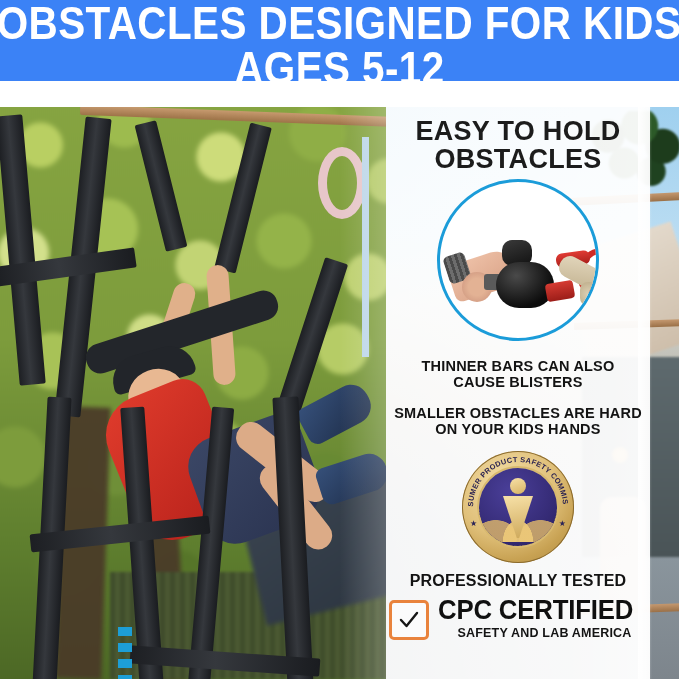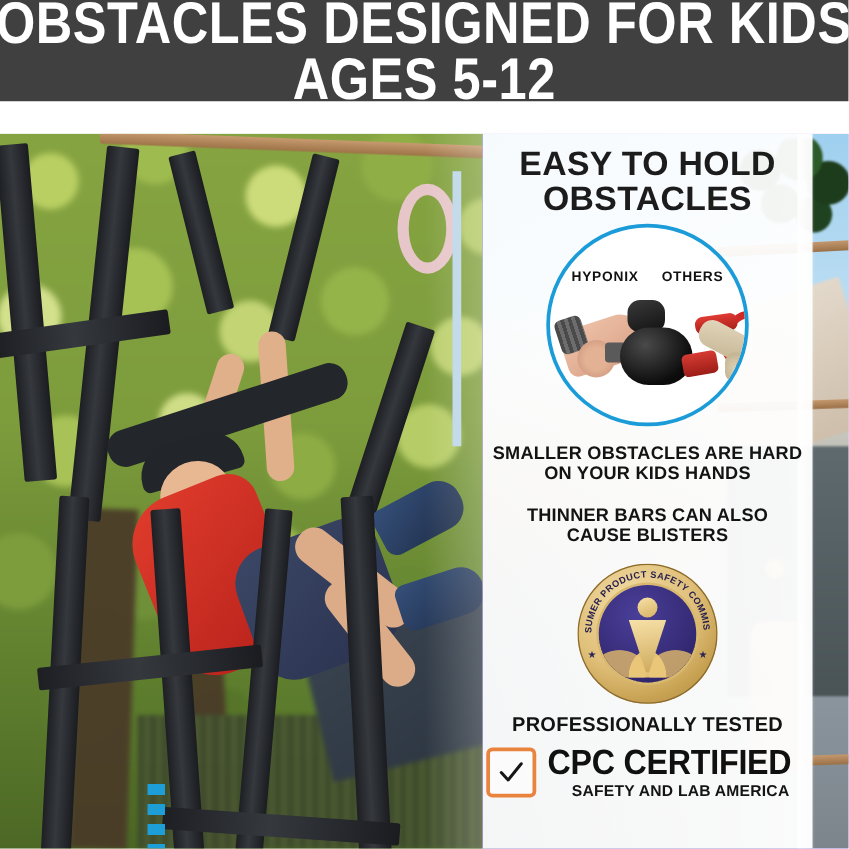--- a/index.html
+++ b/index.html
@@ -17,25 +17,24 @@
     overflow: hidden;
     background: #ffffff;
   }
 
   
   .banner {
     position: absolute;
     left: 0; top: 0;
     width: 679px;
     height: 81px;
-    background: #404040;
+    background: #3b82f6;
     display: flex;
     flex-direction: column;
     align-items: center;
-    justify-content: center;
     overflow: hidden;
   }
   .banner-line {
     color: #ffffff;
     font-family: "Liberation Sans Narrow", "Liberation Sans", sans-serif;
     font-weight: bold;
     font-size: 44px;
     line-height: 0.98;
     letter-spacing: 0.5px;
     text-align: center;
@@ -238,21 +237,21 @@
     pointer-events: none;
   }
 
   
   .panel-right {
     position: absolute;
     left: 386px; top: 0;
     width: 293px;
     height: 572px;
     overflow: hidden;
-    background: #8b5cf6;
+    background: #a3a3a3;
   }
   .panel-bg {
     position: absolute; inset: 0;
     background:
       linear-gradient(180deg, #9fd0ef 0%, #b9dcf2 22%, #cfd6d2 34%, #b9b1a4 52%, #8e9aa2 72%, #7d858c 100%);
   }
   .bg-tree {
     position: absolute;
     left: 198px; top: 4px;
     width: 96px; height: 84px;
@@ -515,21 +514,21 @@
     color: #131313;
     font-weight: bold;
     font-size: 16px;
     line-height: 1.1;
     letter-spacing: 0.2px;
     margin-top: 9px;
   }
 
   .cpc-row {
     display: flex;
-    align-items: center;
+    align-items: flex-end;
     justify-content: center;
     gap: 9px;
     margin-top: 6px;
     padding-left: 4px;
   }
   .checkbox {
     width: 34px; height: 34px;
     border: 3px solid #e9833d;
     border-radius: 5px;
     background: rgba(255,255,255,0.6);
@@ -620,41 +619,37 @@
       <div class="bg-person"></div>
       <div class="bg-beam b3"></div>
       <div class="panel-wash"></div>
       <div class="panel-wash-fade"></div>
 
       <div class="panel-content">
 
         <h2 class="panel-heading">EASY TO HOLD OBSTACLES</h2>
 
         <div class="circle-wrap">
-          <div class="circle-labels">
-            <span class="circle-label">HYPONIX</span>
-            <span class="circle-label">OTHERS</span>
-          </div>
           <div class="grips">
             <div class="grip wood-big"></div>
             <div class="grip wood-cap"></div>
             <div class="grip wood-end"></div>
             <div class="grip black-small"></div>
             <div class="grip black-link"></div>
             <div class="grip black-big"></div>
             <div class="grip red-hook"></div>
             <div class="grip red-top"></div>
             <div class="grip tan-bar"></div>
             <div class="grip red-low"></div>
             <div class="grip tan-end"></div>
           </div>
         </div>
 
+        <div class="claim-block second">THINNER BARS CAN ALSO CAUSE BLISTERS</div>
         <div class="claim-block first">SMALLER OBSTACLES ARE HARD ON YOUR KIDS HANDS</div>
-        <div class="claim-block second">THINNER BARS CAN ALSO CAUSE BLISTERS</div>
 
         <div class="seal">
           <div class="seal-ring-text">
             <svg viewBox="0 0 112 112" width="112" height="112" aria-hidden="true">
               <defs>
                 <path id="arcTop" d="M 11,56 A 45,45 0 0 1 101,56"></path>
                 <path id="arcBottom" d="M 16,56 A 40,40 0 0 0 96,56"></path>
               </defs>
               <text font-family="Liberation Sans, sans-serif" font-size="7.4" font-weight="bold" fill="#241d4f" letter-spacing="0.35">
                 <textPath href="#arcTop" startOffset="50%" text-anchor="middle">CONSUMER PRODUCT SAFETY COMMISSION</textPath>

